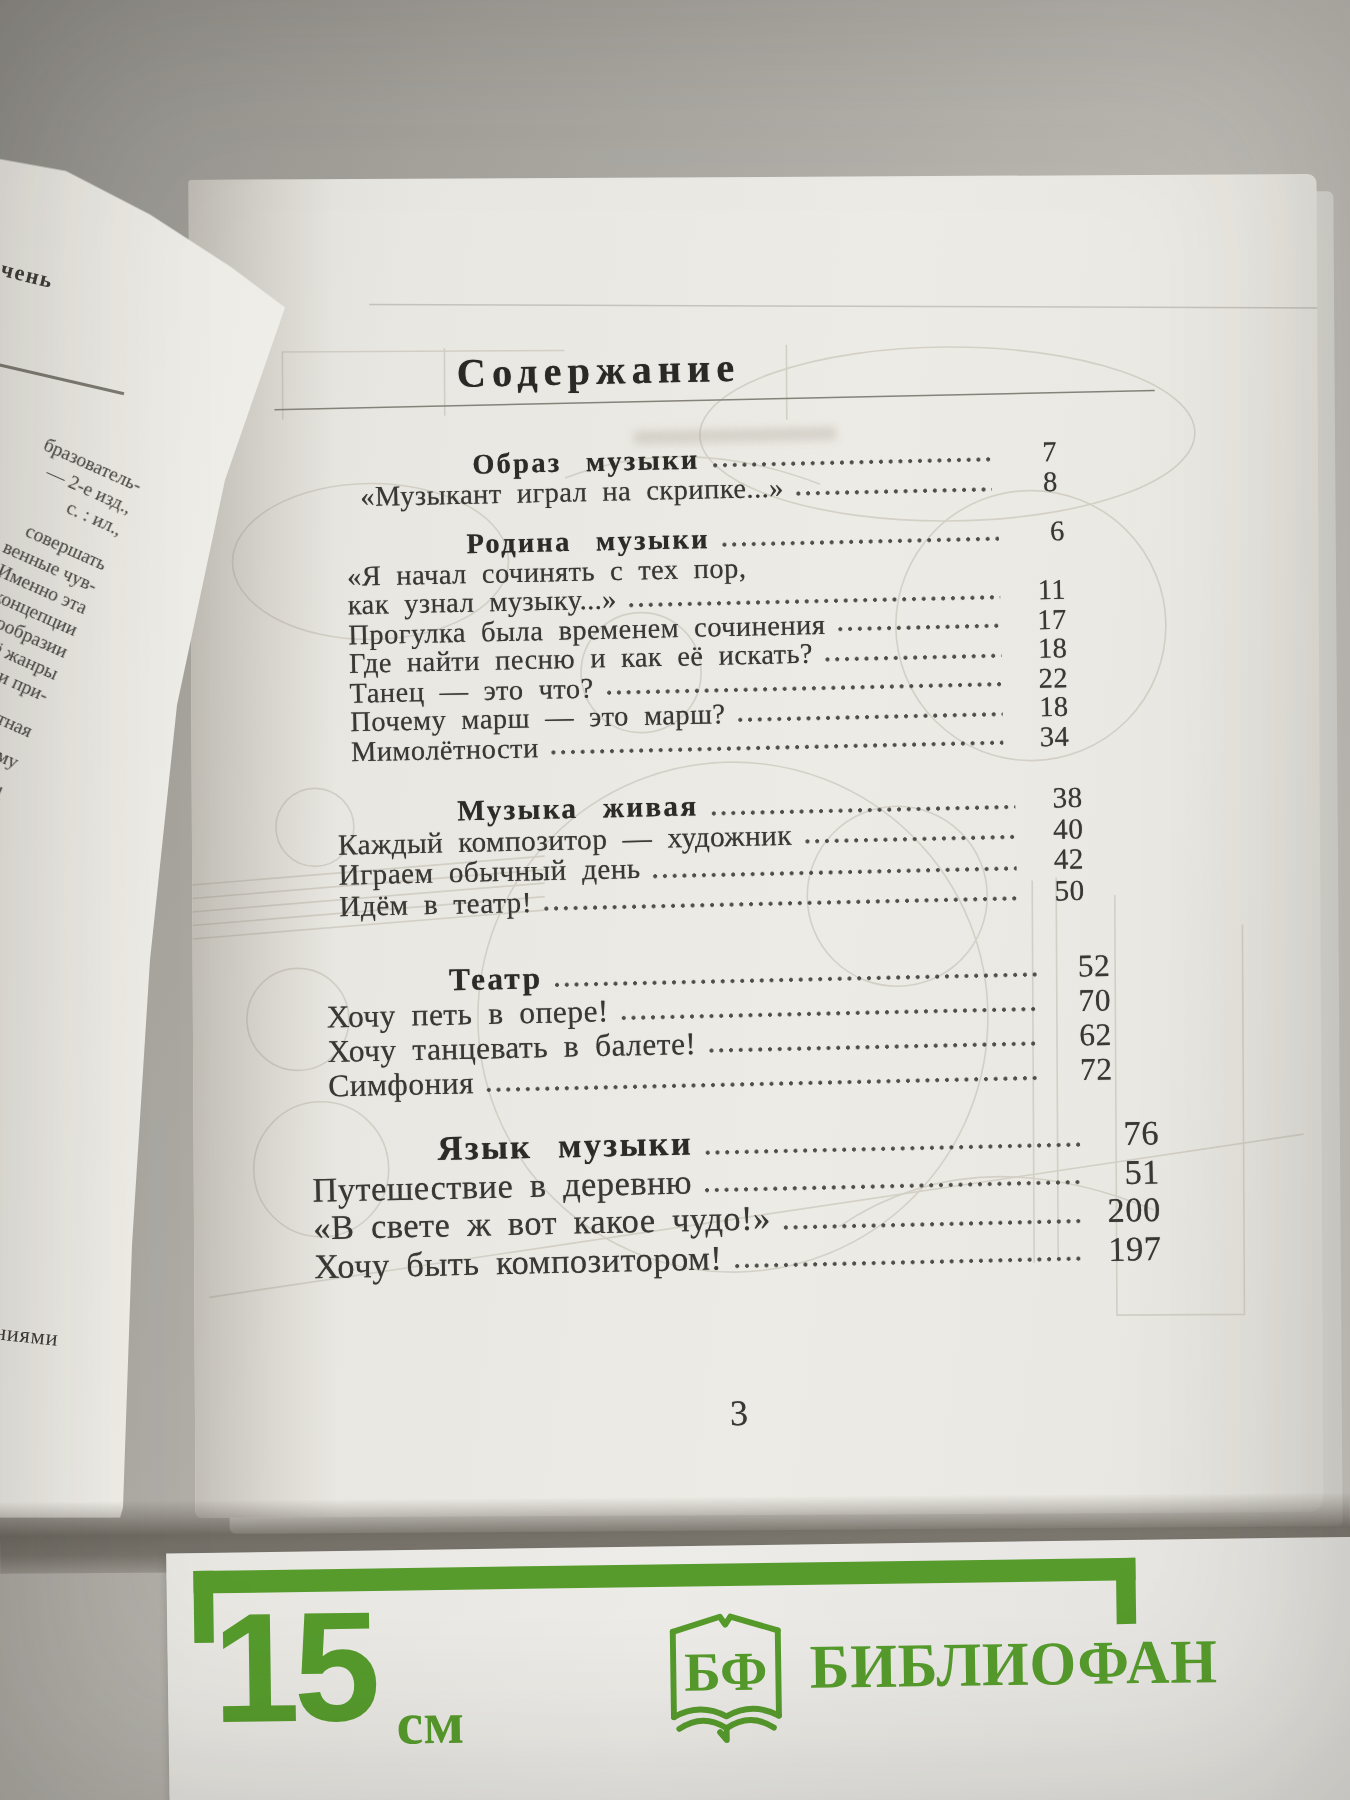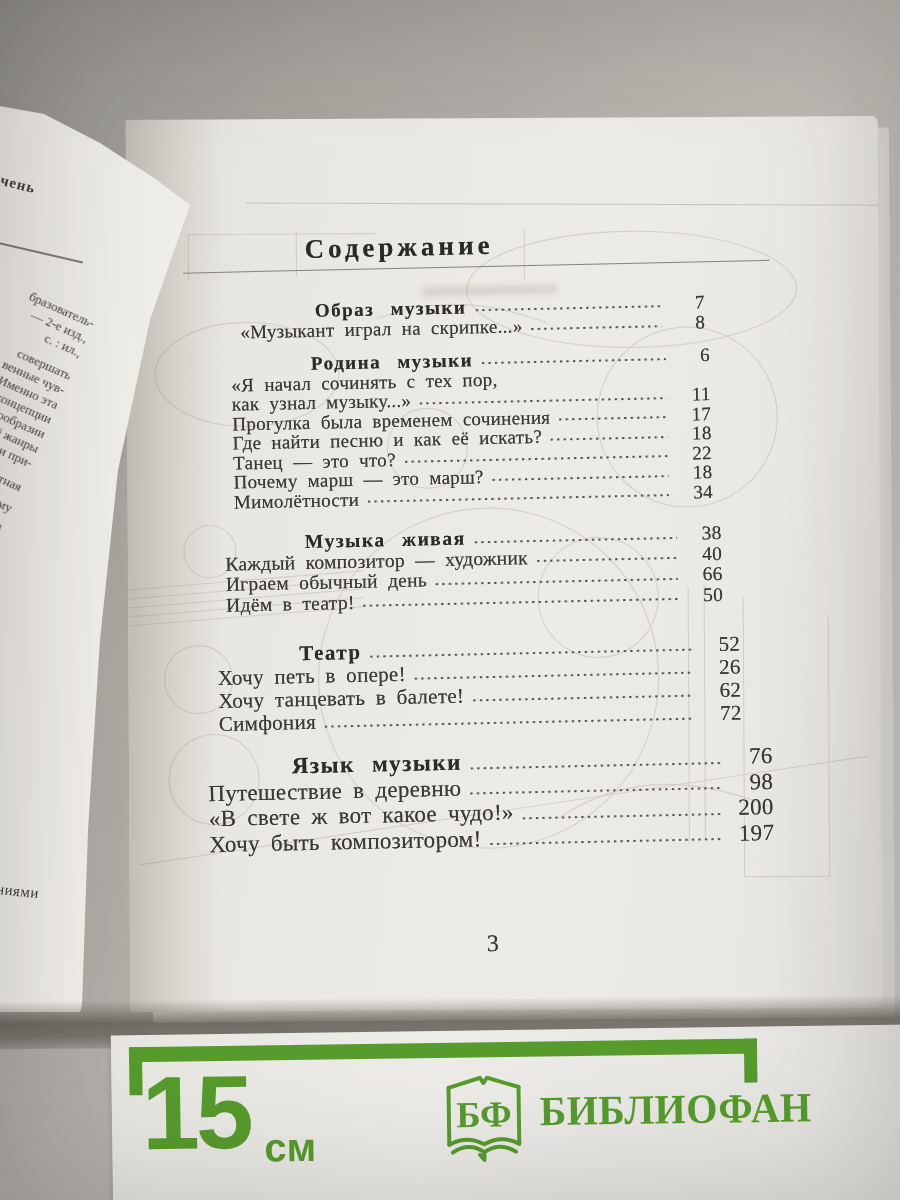--- a/index.html
+++ b/index.html
@@ -72,21 +72,21 @@
     background:linear-gradient(to bottom,rgba(58,53,44,0) 0%,rgba(58,53,44,.22) 20%,rgba(66,61,51,.60) 48%,rgba(66,61,51,.52) 75%,rgba(66,61,51,.22) 100%);}
   .ruler-card{position:absolute;left:112px;top:1030px;width:800px;height:185px;
     transform:rotate(-.8deg);
     background:linear-gradient(100deg,#e7e6e1 0%,#edecE8 40%,#e3e2de 100%);
     box-shadow:0 2px 6px rgba(60,56,48,.25);}
   .rb-bar{position:absolute;left:18px;top:12px;width:628px;height:15px;}
   .rb-capL{position:absolute;left:18px;top:12px;width:13px;height:48px;}
   .rb-capR{position:absolute;left:633px;top:12px;width:13px;height:44px;}
   .ruler-len{position:absolute;left:30px;top:26px;font-family:"Liberation Sans","DejaVu Sans",sans-serif;
     font-weight:bold;font-size:104px;line-height:104px;letter-spacing:-4px;}
-  .ruler-unit{position:absolute;left:152px;top:92px;font-family:Liberation Sans, sans-serif;
+  .ruler-unit{position:absolute;left:152px;top:92px;font-family:Liberation Serif, serif;
     font-weight:bold;font-size:40px;}
   .logo{position:absolute;left:330px;top:36px;}
   .brand{position:absolute;left:428px;top:58px;font-weight:bold;font-size:40px;
     letter-spacing:.5px;transform:scaleY(1.04);white-space:nowrap;}
 </style>
 </head>
 <body>
 
 <div class="scene">
 
@@ -181,38 +181,38 @@
               <span class="n">38</span>
             </div>
             <div class="row">
               <span class="t">Каждый композитор — художник</span>
               <span class="dots"></span>
               <span class="n">40</span>
             </div>
             <div class="row">
               <span class="t">Играем обычный день</span>
               <span class="dots"></span>
-              <span class="n">66</span>
+              <span class="n">42</span>
             </div>
             <div class="row">
               <span class="t">Идём в театр!</span>
               <span class="dots"></span>
               <span class="n">50</span>
             </div>
           </div>
           <div class="sec s3">
             <div class="row">
               <span class="h">Театр</span>
               <span class="dots"></span>
               <span class="n">52</span>
             </div>
             <div class="row">
               <span class="t">Хочу петь в опере!</span>
               <span class="dots"></span>
-              <span class="n">26</span>
+              <span class="n">70</span>
             </div>
             <div class="row">
               <span class="t">Хочу танцевать в балете!</span>
               <span class="dots"></span>
               <span class="n">62</span>
             </div>
             <div class="row">
               <span class="t">Симфония</span>
               <span class="dots"></span>
               <span class="n">72</span>
@@ -220,21 +220,21 @@
           </div>
           <div class="sec s4">
             <div class="row">
               <span class="h">Язык музыки</span>
               <span class="dots"></span>
               <span class="n">76</span>
             </div>
             <div class="row">
               <span class="t">Путешествие в деревню</span>
               <span class="dots"></span>
-              <span class="n">98</span>
+              <span class="n">51</span>
             </div>
             <div class="row">
               <span class="t">«В свете ж вот какое чудо!»</span>
               <span class="dots"></span>
               <span class="n">200</span>
             </div>
             <div class="row">
               <span class="t">Хочу быть композитором!</span>
               <span class="dots"></span>
               <span class="n">197</span>

